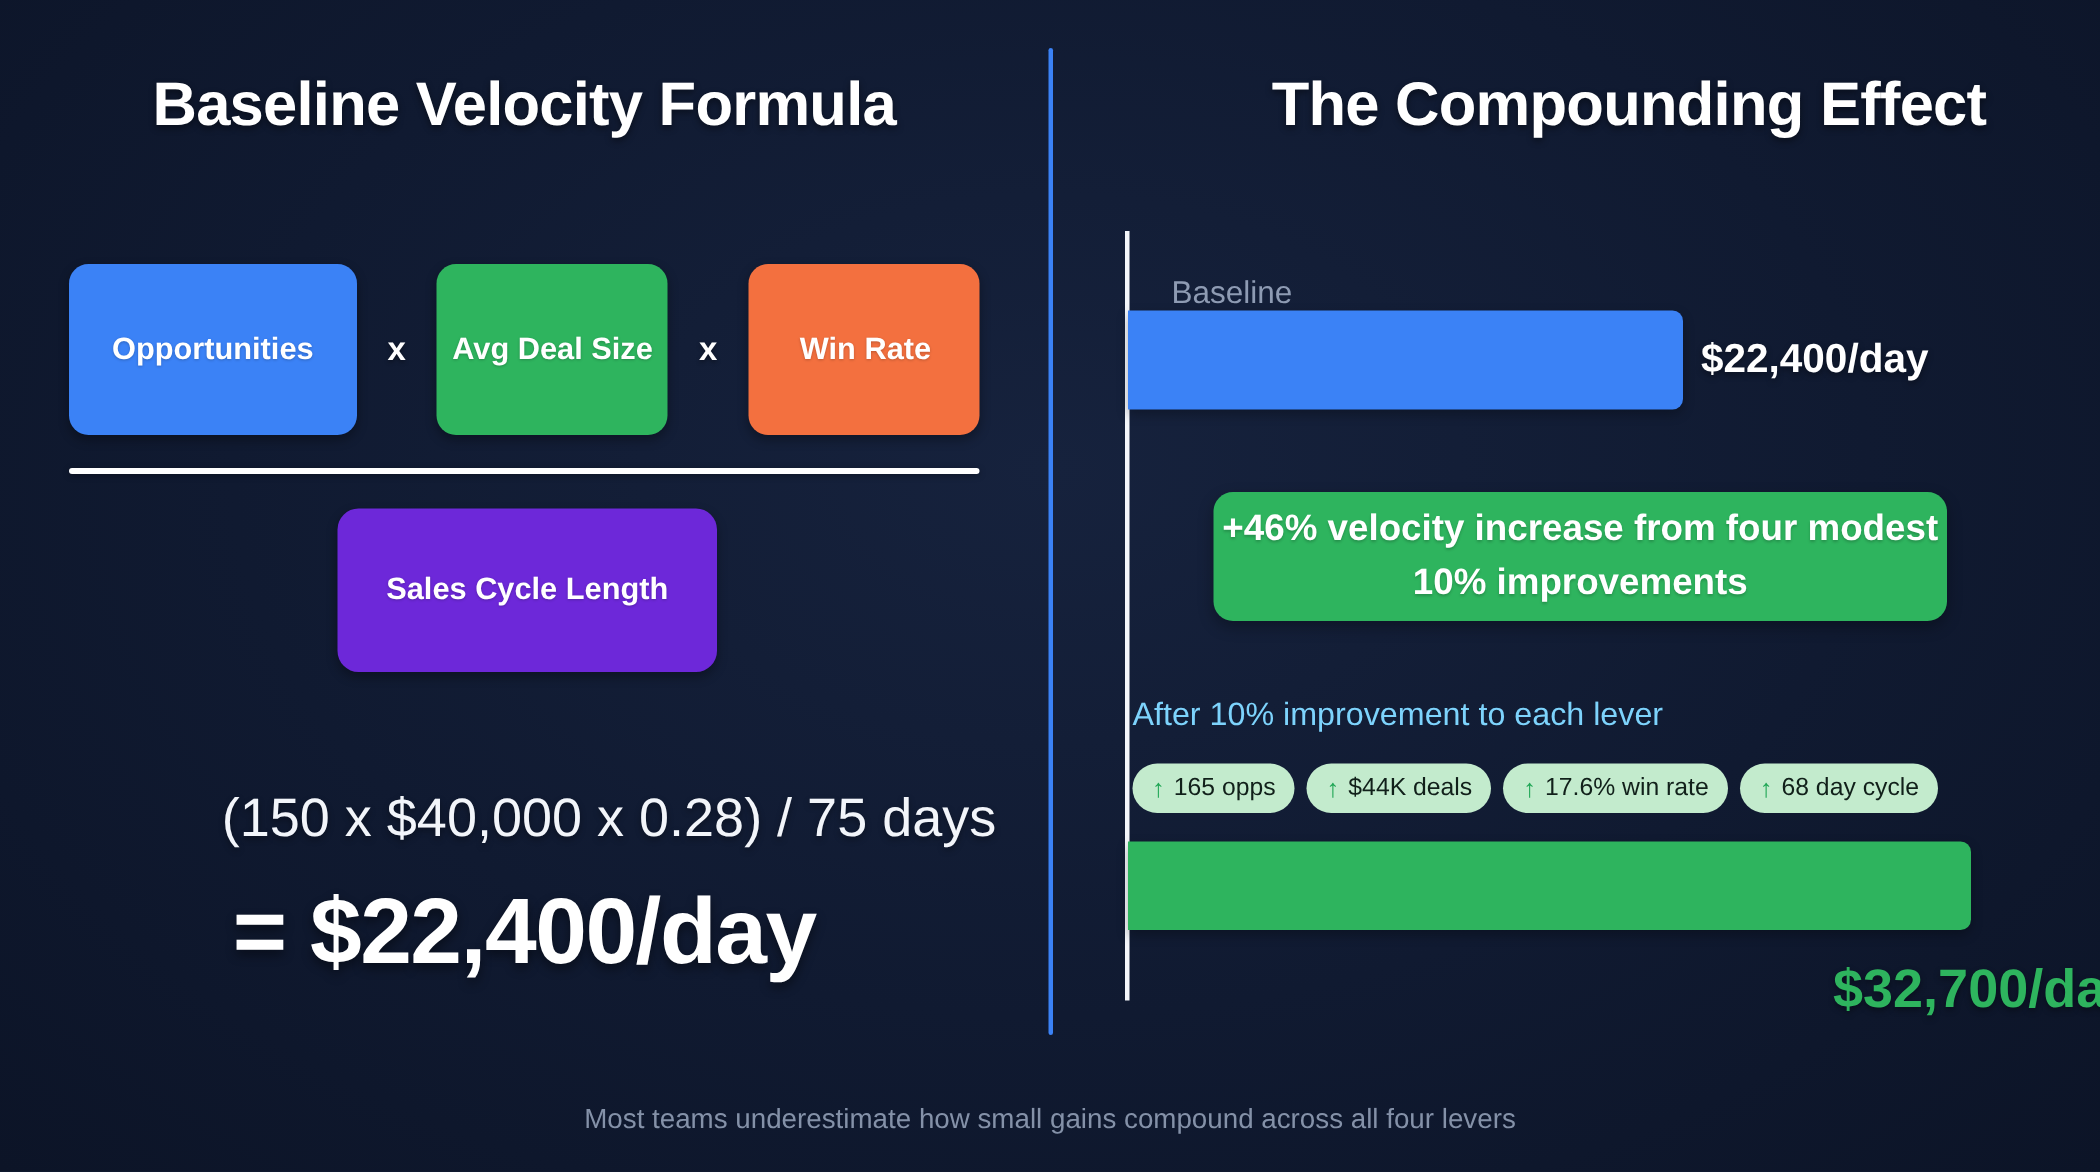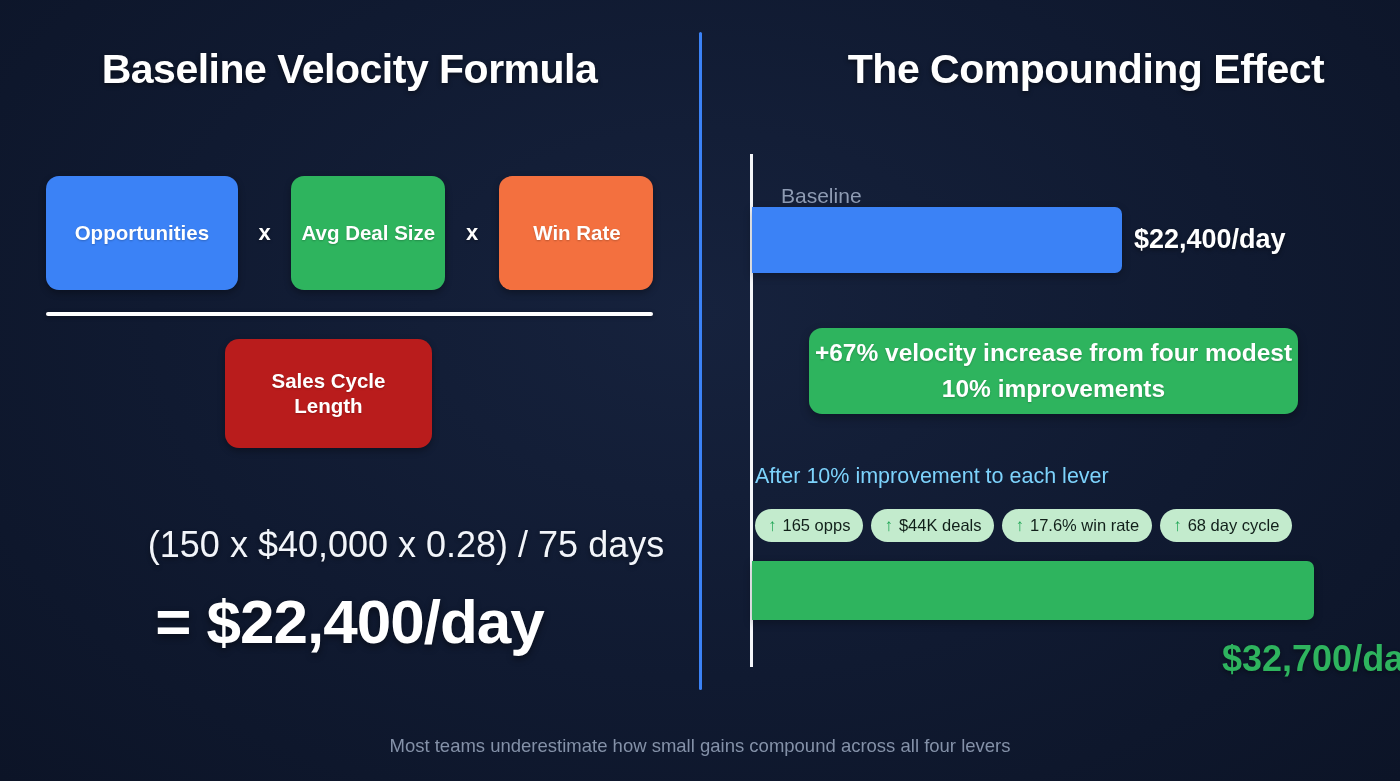--- a/index.html
+++ b/index.html
@@ -106,23 +106,23 @@
     height: 4px;
     background: #ffffff;
     border-radius: 2px;
     box-shadow: 0 1px 4px rgba(0,0,0,0.35);
   }
 
   .box-salescycle {
     position: absolute;
     left: 225px;
     top: 339px;
-    width: 207px;
+    width: 253px;
     height: 109px;
-    background: #b91c1c;
+    background: #6d28d9;
     border-radius: 14px;
     font-size: 20.5px;
   }
 
   
   .calc-line {
     position: absolute;
     left: 0;
     top: 524px;
     width: 812px;
@@ -319,21 +319,21 @@
   </div>
 
   <div class="axis-line"></div>
 
   <div class="group-label label-baseline">Baseline</div>
 
   <div class="bar bar-baseline"></div>
 
   <div class="bar-value value-baseline">$22,400/day</div>
 
-  <div class="callout">+67% velocity increase from four modest 10% improvements</div>
+  <div class="callout">+46% velocity increase from four modest 10% improvements</div>
 
   <div class="group-label label-after">After 10% improvement to each lever</div>
 
   <div class="lever-row">
     <div class="lever-pill">
       <span class="arrow">↑</span>
       <span>165 opps</span>
     </div>
     <div class="lever-pill">
       <span class="arrow">↑</span>

